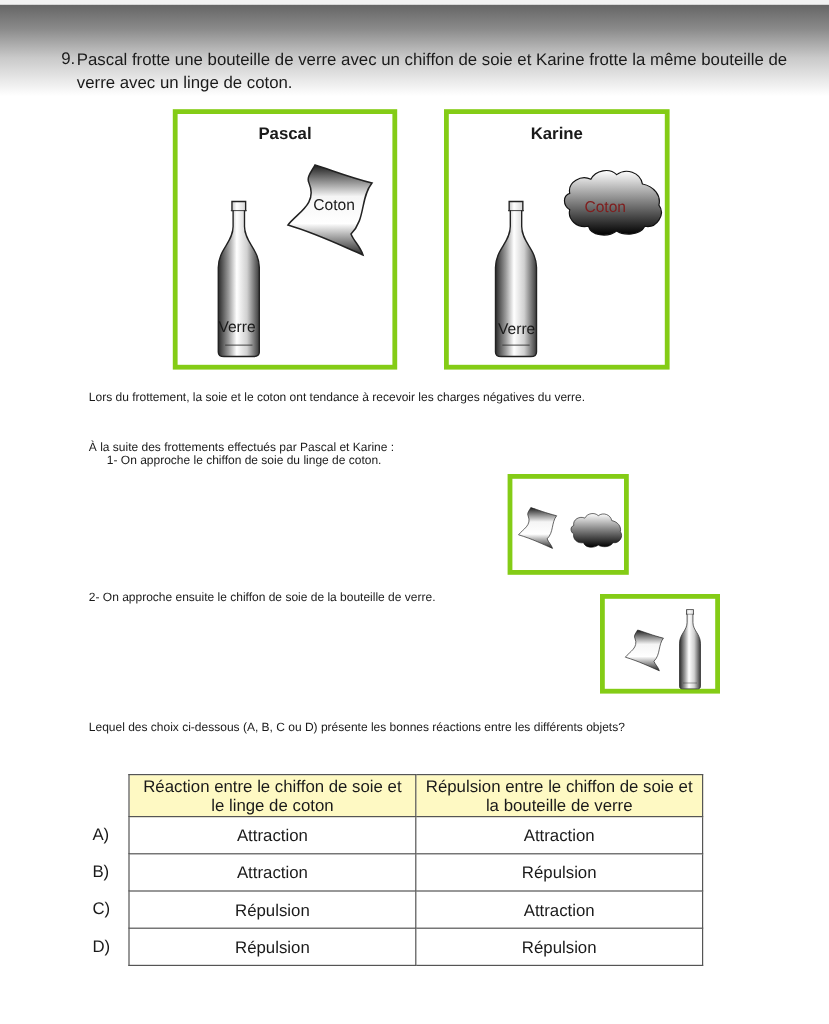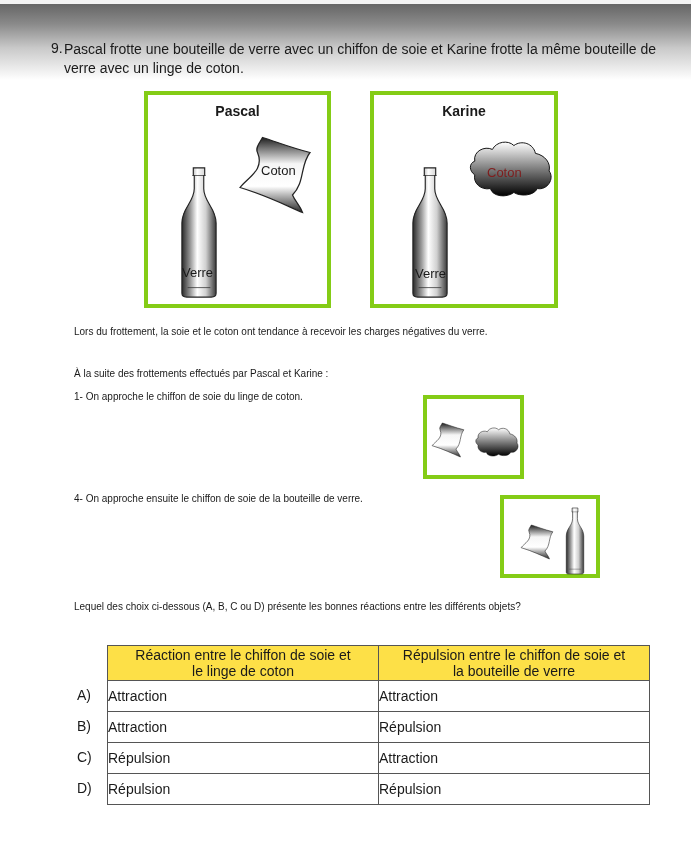--- a/index.html
+++ b/index.html
@@ -13,22 +13,22 @@
     background:linear-gradient(to bottom,#5e5e5e 0%,#8a8a8a 30%,#c9c9c9 60%,#ffffff 100%);
   }
   .top-shade::before { content:""; position:absolute; left:0; top:0; width:100%; height:4px; background:#f2f2f2; }
   .abs { position:absolute; }
   .q-num { left:51px; top:40px; font-size:14px; }
   .q-text { left:64px; top:40px; width:610px; font-size:14px; line-height:19px; }
   .frame { position:absolute; border:4px solid #84cc16; box-sizing:border-box; background:#fff; }
   .frame-title { position:absolute; width:100%; text-align:center; font-weight:bold; font-size:14px; top:8px; }
   .para { font-size:10px; left:74px; }
   .tbl { position:absolute; left:107px; top:645px; border-collapse:collapse; font-size:14px; }
-  .tbl th { background:#fde047; font-weight:normal; border:1px solid #555; height:34px; line-height:16px; padding:0 20px; text-align:center; }
-  .tbl td { border:1px solid #555; height:30px; padding:0; }
+  .tbl th { background:#fef9c3; font-weight:normal; border:1px solid #555; height:34px; line-height:16px; padding:0 4px; text-align:center; }
+  .tbl td { border:1px solid #555; height:30px; text-align:center; padding:0; }
   .tbl .c1 { width:230px; } .tbl .c2 { width:230px; }
   .row-label { position:absolute; left:77px; font-size:14px; }
 </style>
 </head>
 <body>
 
 <svg width="0" height="0" style="position:absolute">
   <defs>
     <linearGradient id="bottleGrad" x1="0" x2="1" y1="0" y2="0">
       <stop offset="0" stop-color="#2a2a2a"></stop>
@@ -86,32 +86,32 @@
     </svg>
   <div class="abs" style="left:41px; top:171px; font-size:13px;">Verre</div>
   <svg class="abs" style="left:91px; top:44px;" width="88" height="60">
       <use href="#cloud"></use>
     </svg>
   <div class="abs" style="left:113px; top:70px; font-size:13px; color:#7f1d1d;">Coton</div>
 </div>
 
 <div class="abs para" style="top:326px;">Lors du frottement, la soie et le coton ont tendance à recevoir les charges négatives du verre.</div>
 <div class="abs para" style="top:368px;">À la suite des frottements effectués par Pascal et Karine :</div>
-<div class="abs para" style="top:391px;">1- On approche le chiffon de soie du linge de coton.</div>
+<div class="abs para" style="top:379px;margin-left:15px;">1- On approche le chiffon de soie du linge de coton.</div>
 
 <div class="frame" style="left:423px; top:395px; width:101px; height:84px;">
   <svg class="abs" style="left:4px; top:22px;" width="34" height="38">
       <use href="#cloth"></use>
     </svg>
   <svg class="abs" style="left:46px; top:26px;" width="46" height="34">
       <use href="#cloud"></use>
     </svg>
 </div>
 
-<div class="abs para" style="top:493px;">4- On approche ensuite le chiffon de soie de la bouteille de verre.</div>
+<div class="abs para" style="top:493px;">2- On approche ensuite le chiffon de soie de la bouteille de verre.</div>
 
 <div class="frame" style="left:500px; top:495px; width:100px; height:83px;">
   <svg class="abs" style="left:16px; top:24px;" width="34" height="38">
       <use href="#cloth"></use>
     </svg>
   <svg class="abs" style="left:60px; top:8px;" width="22" height="68">
       <use href="#bottle"></use>
     </svg>
 </div>
 

